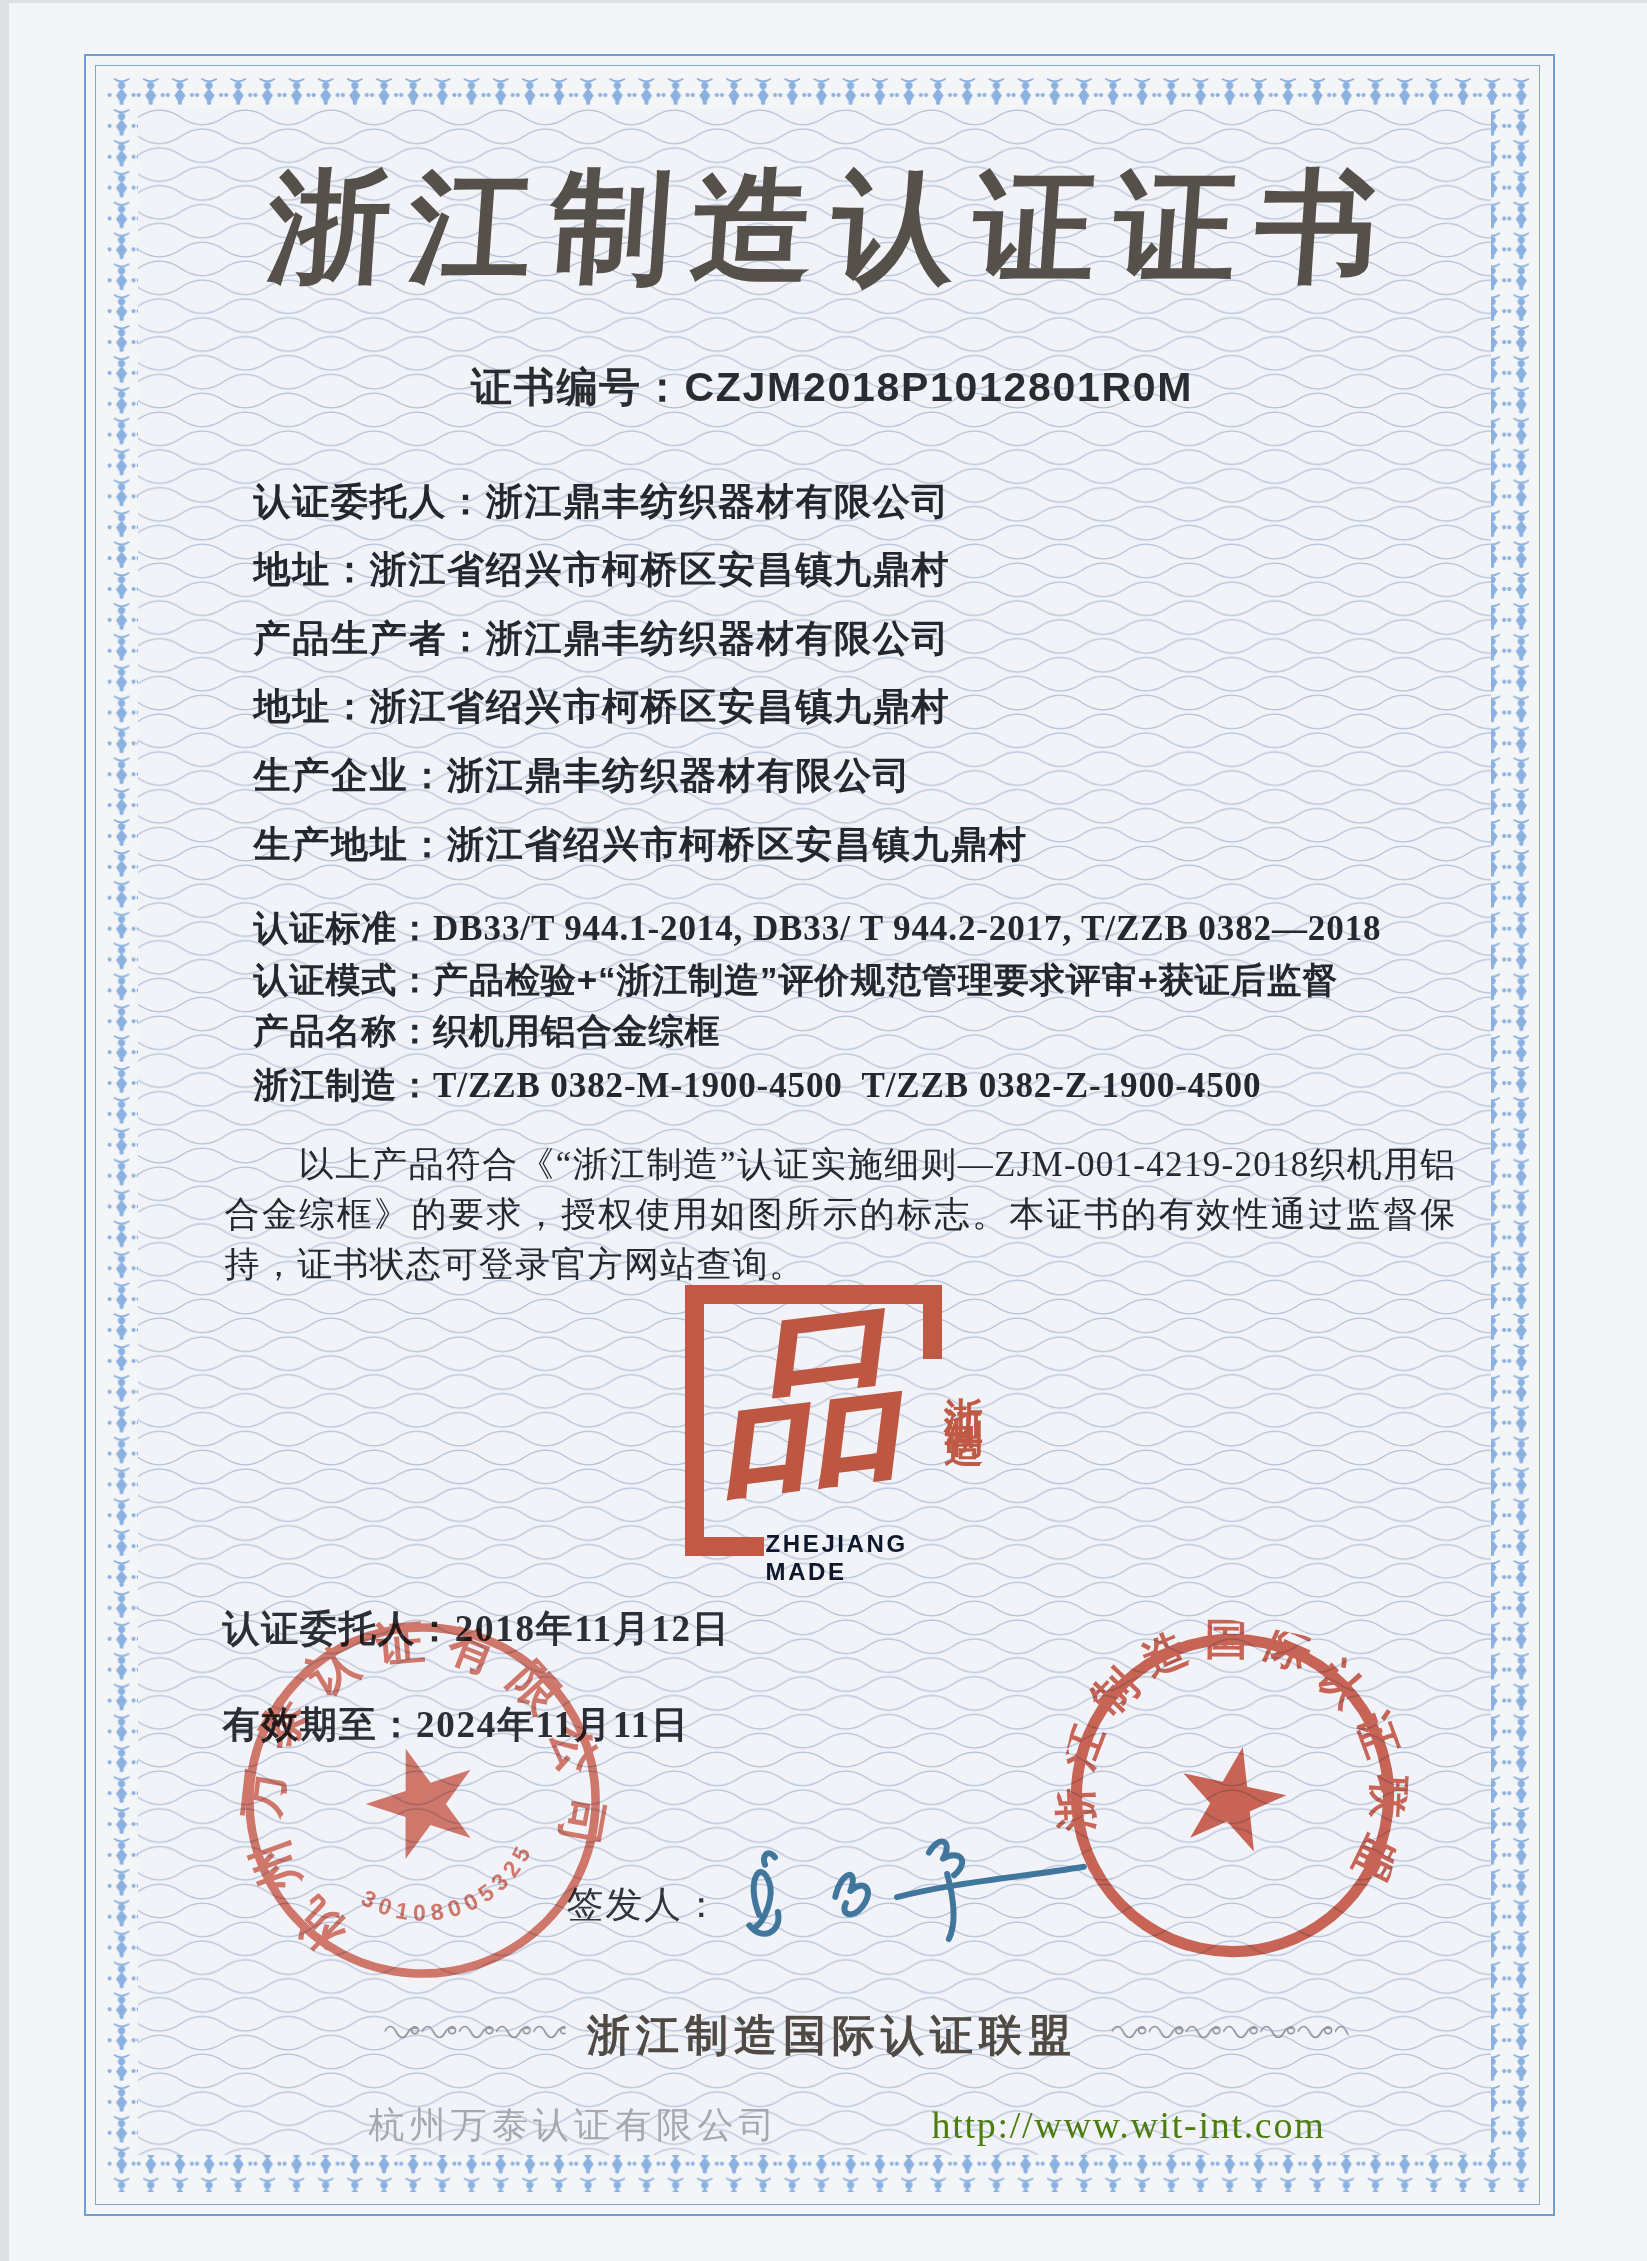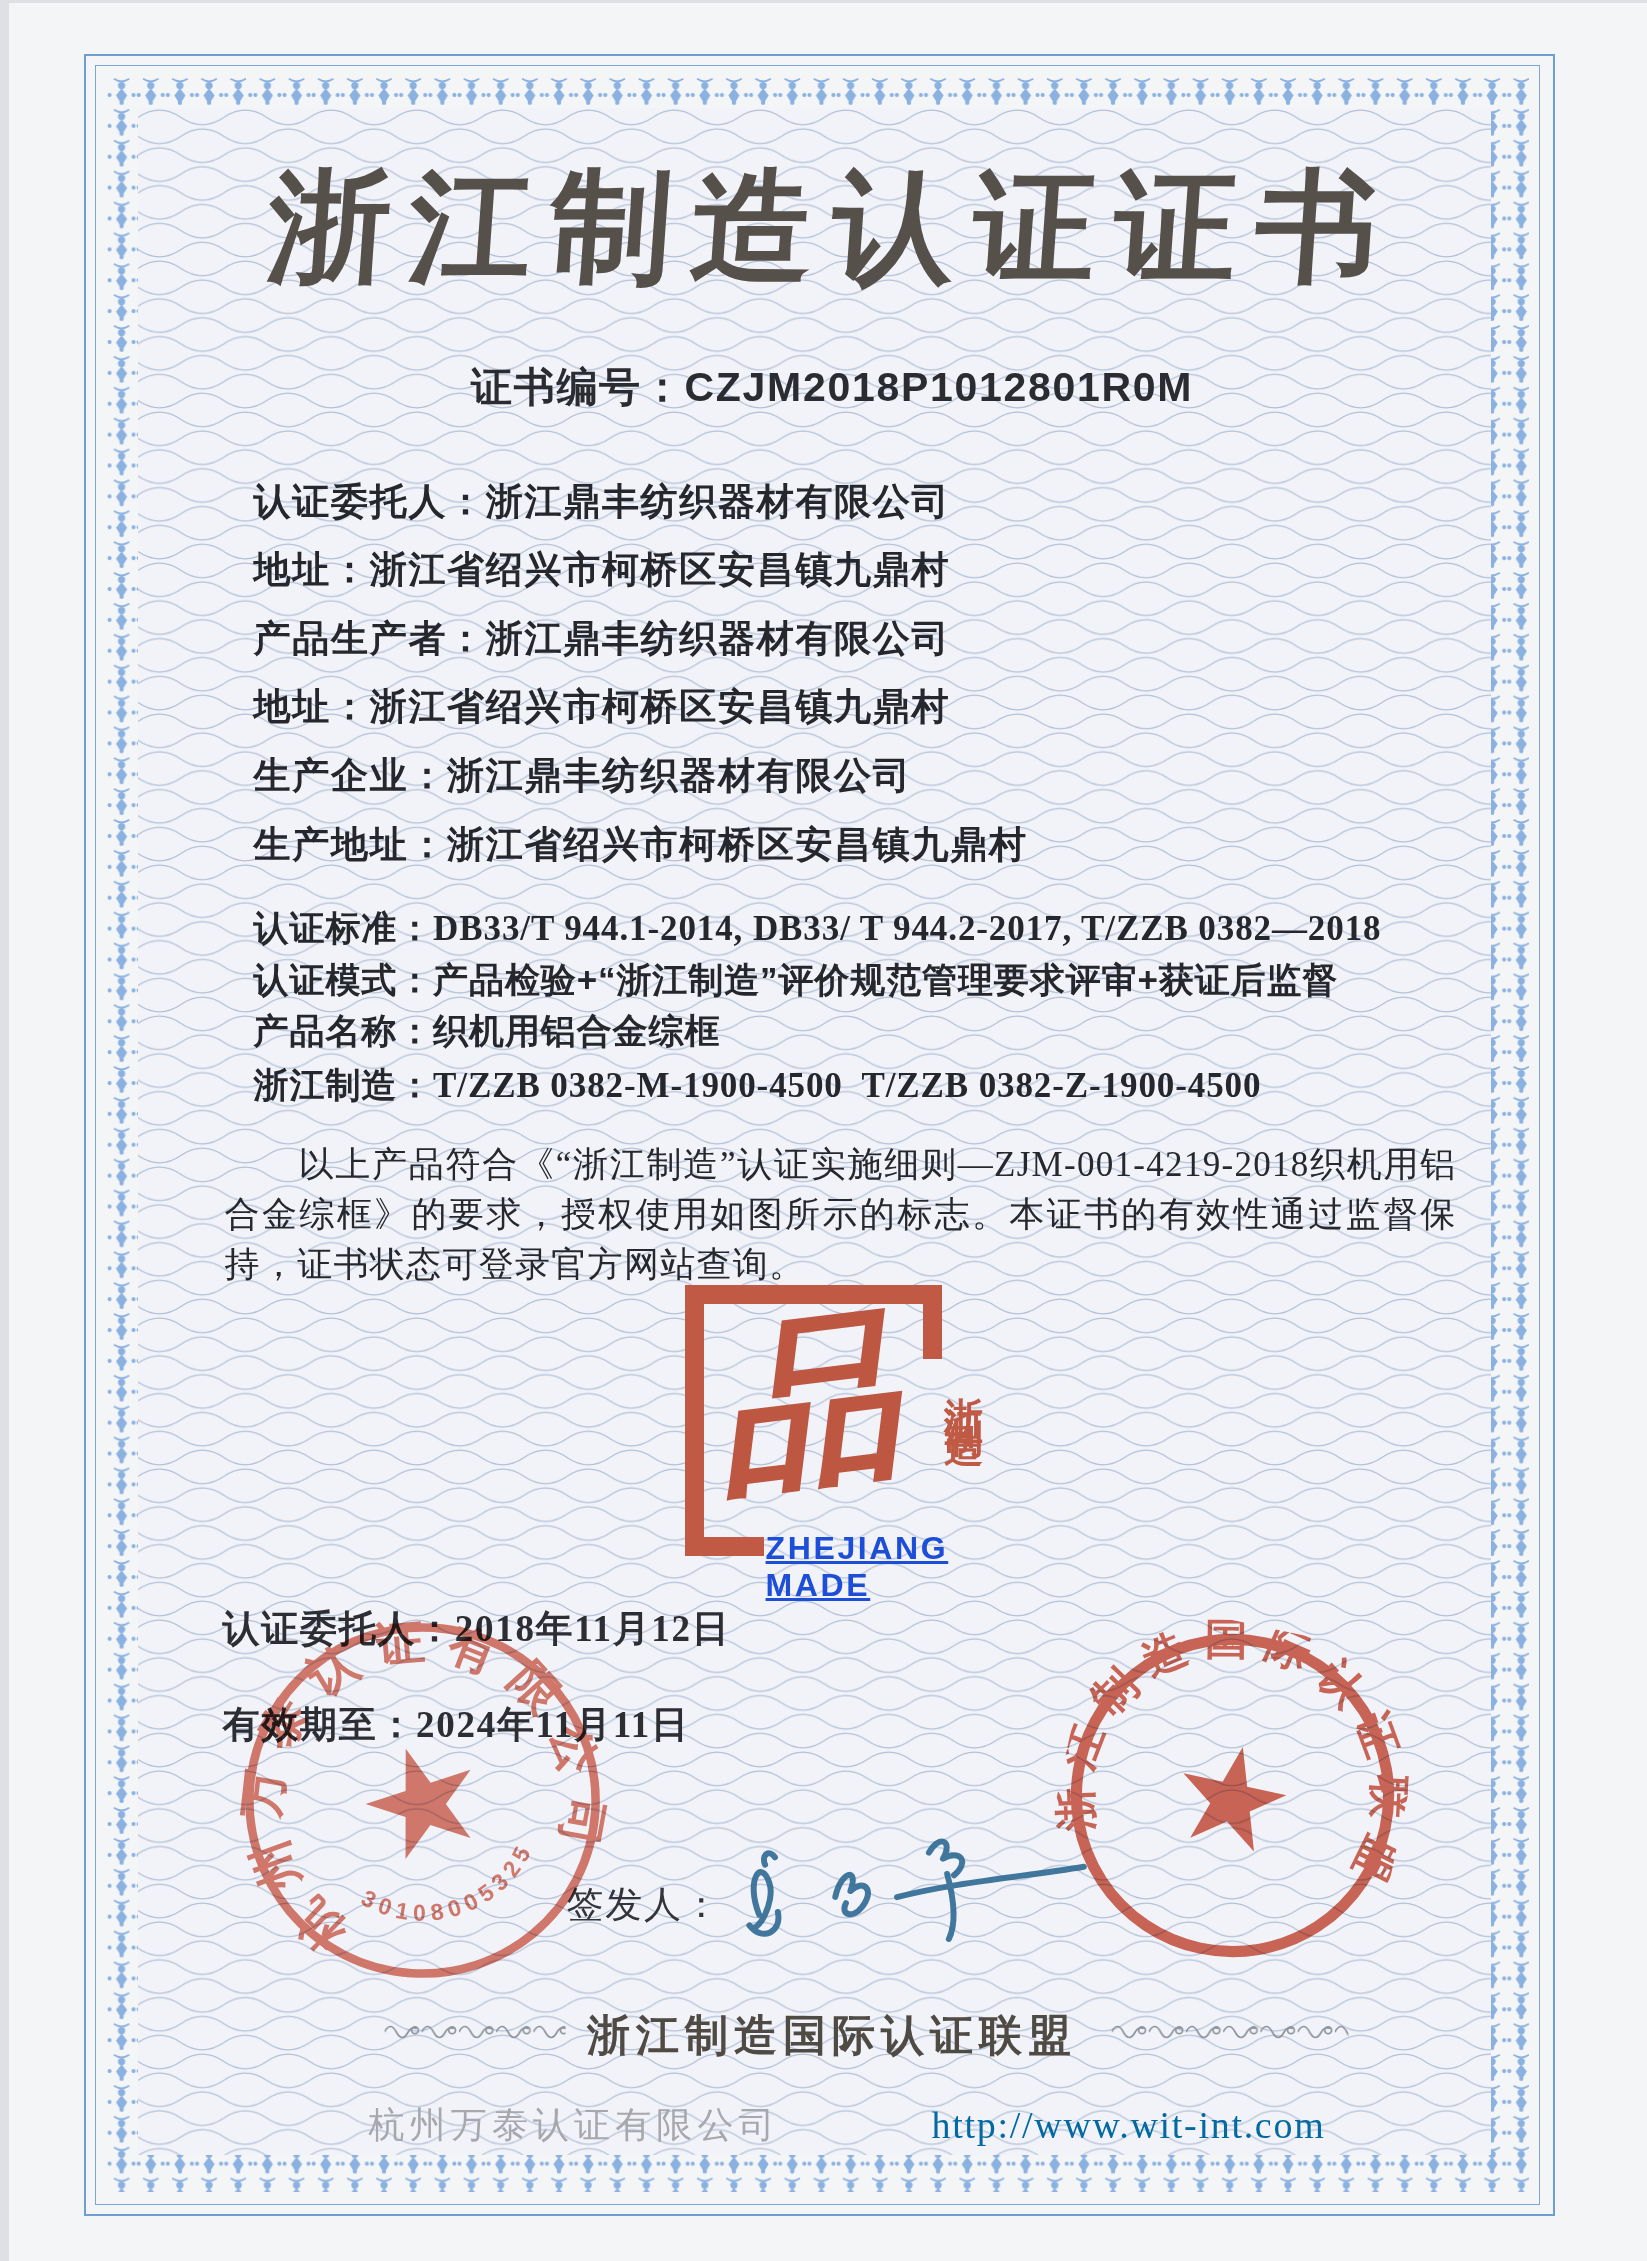--- a/index.html
+++ b/index.html
@@ -52,42 +52,42 @@
   }
   .date-line{left:214px;font-size:37px;font-weight:600;letter-spacing:1.7px;color:#2c2e34;}
   .seal-note{left:208px;top:1843px;font-size:37px;letter-spacing:2.6px;color:#3c3f45;}
   .signer{left:558px;top:1877px;font-size:37px;letter-spacing:1.7px;color:#33353b;font-weight:500;}
   .alliance-heading{
     left:0;top:2004px;width:1647px;text-align:center;
     font-size:43px;font-weight:700;letter-spacing:6px;color:#4f4a43;
     font-family:"Liberation Sans", sans-serif;
   }
   .footer-org{left:360px;top:2098px;font-size:36px;letter-spacing:5.1px;color:#a6a8ae;}
-  .footer-url{left:923px;top:2100px;font-size:38px;letter-spacing:1.7px;color:#0369a1;}
+  .footer-url{left:923px;top:2100px;font-size:38px;letter-spacing:1.7px;color:#4d7c0f;}
   
   .logo{left:676px;top:1282px;width:288px;height:273px;z-index:2;}
   .logo .bar{position:absolute;background:#c05a45;}
   .logo .bar-top{left:0;top:0;width:257px;height:19px;}
   .logo .bar-rightstub{left:238px;top:0;width:19px;height:74px;}
   .logo .bar-left{left:0;top:0;width:19px;height:271px;}
   .logo .bar-bottomstub{left:0;top:252px;width:79px;height:19px;}
   .logo .mark{
     position:absolute;left:19px;top:6.9px;width:206px;height:223px;
     font-size:182px;line-height:223px;text-align:center;color:#bd5742;
     font-weight:700;font-style:italic;transform:rotate(-7deg);
     font-family:"Liberation Serif", serif;
   }
   .logo .side-text{
     position:absolute;left:252px;top:81px;
     writing-mode:vertical-rl;font-size:39px;font-weight:700;letter-spacing:10.3px;
     color:#c05a45;font-family:"Liberation Sans", sans-serif;
   }
   .logo .caption{
-    position:absolute;left:81px;top:245px;font-size:32px;font-weight:700;
-    letter-spacing:2.6px;color:#1d4ed8;font-family:"Liberation Sans", sans-serif;text-decoration:underline;
+    position:absolute;left:81px;top:245px;font-size:24px;font-weight:700;
+    letter-spacing:2.6px;color:#0f172a;font-family:"Liberation Sans", sans-serif;
   }
   
   .stamp{z-index:5;mix-blend-mode:multiply;}
   .stamp-left{left:225px;top:1609px;opacity:.82;transform:rotate(-18deg);}
   .stamp-right{left:1052px;top:1621px;opacity:.88;transform:rotate(12deg);}
   .signature{left:719px;top:1800px;z-index:6;opacity:.9;transform:rotate(-3deg);}
   .ornament{z-index:3;}
   .ornament-left{left:374px;top:2018px;}
   .ornament-right{left:1101px;top:2018px;}
 </style>

